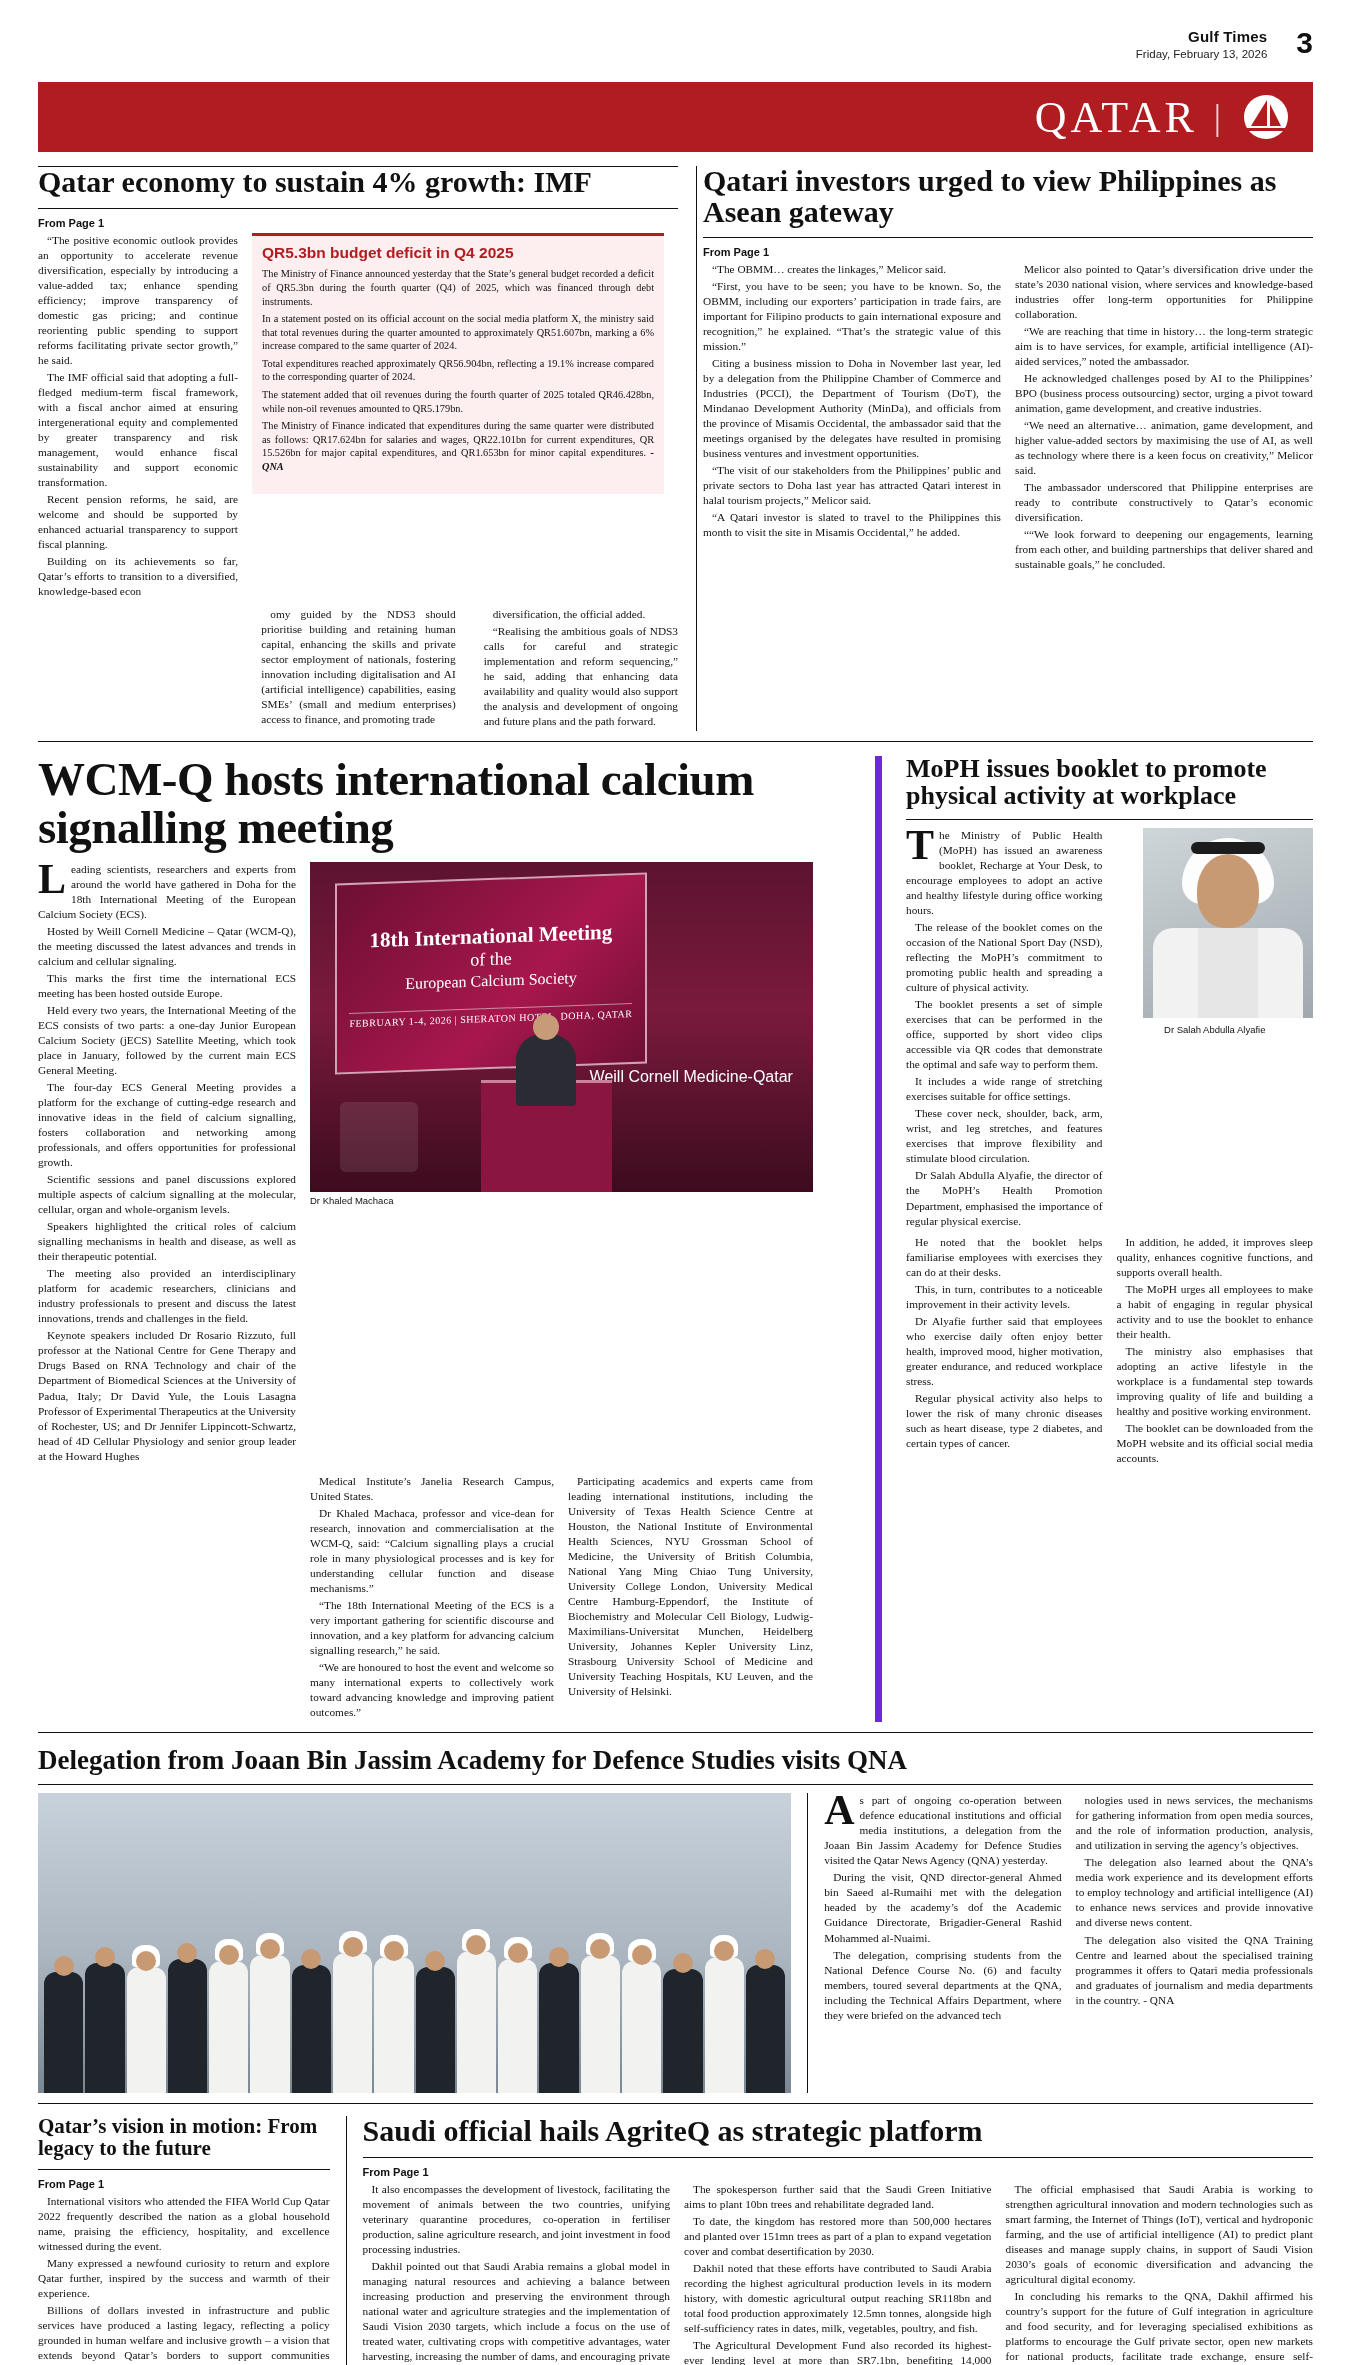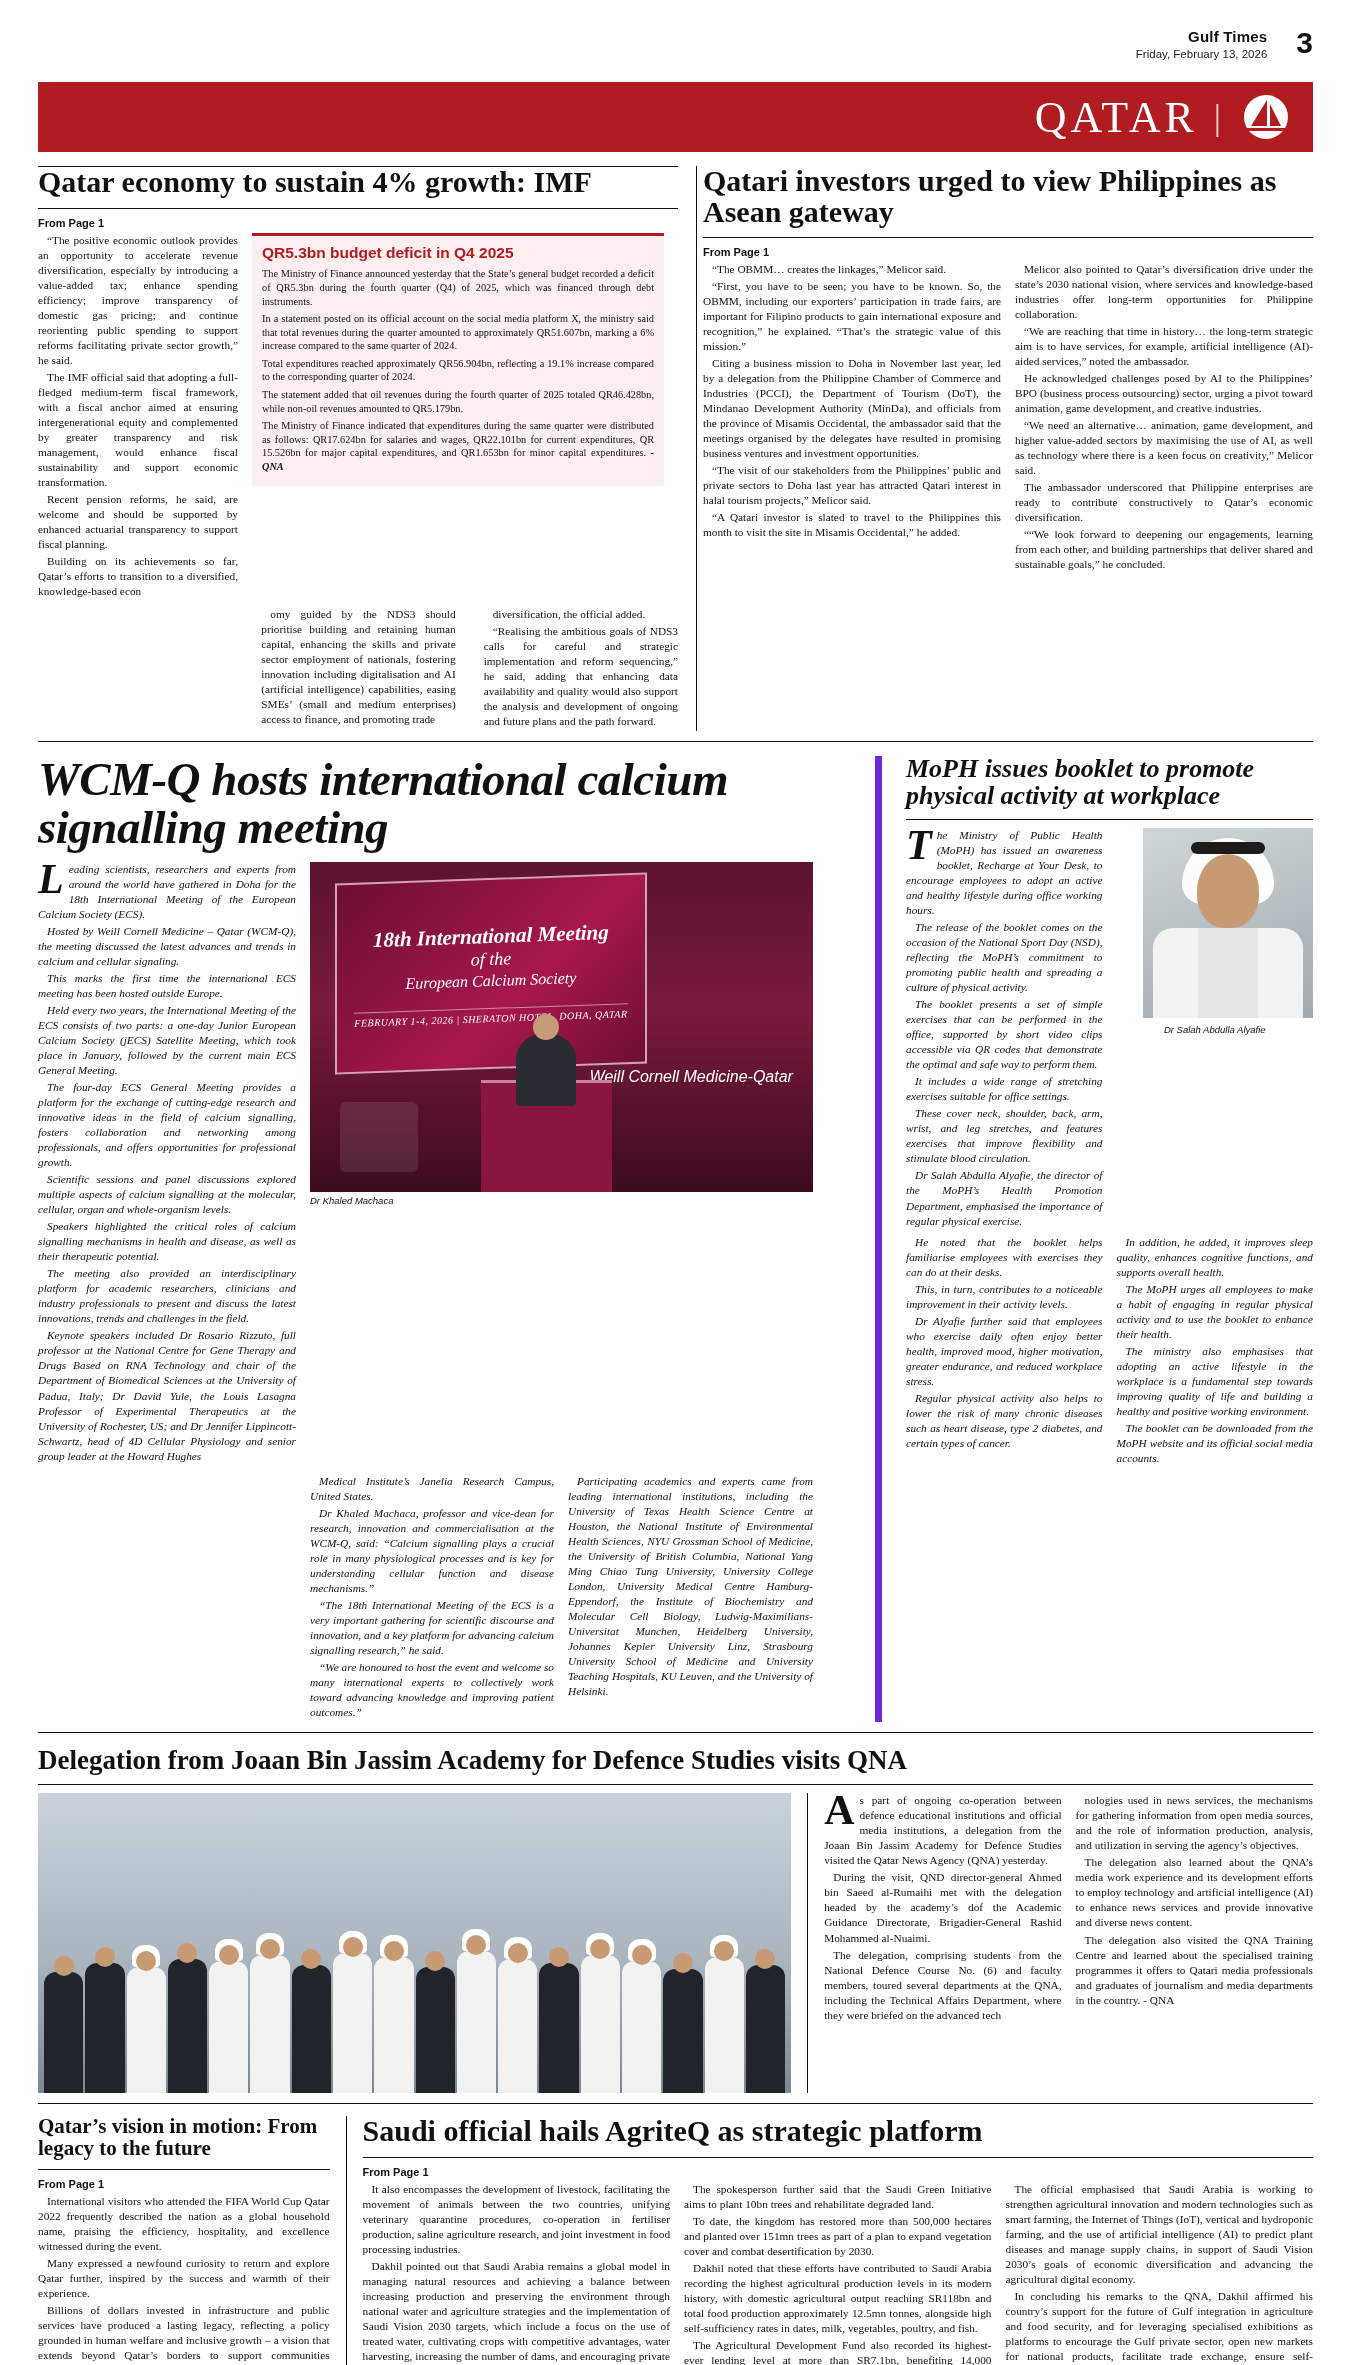--- a/index.html
+++ b/index.html
@@ -56,33 +56,33 @@
   .top-area { display:flex; gap:18px; margin-top:14px; }
   .top-left { width:640px; }
   .top-right { width:635px; border-left:1px solid #111; padding-left:6px; }
 
   .t1-head { font-size:30px; }
   .t2-head { font-size:30px; line-height:1.04; }
 
   .box {
     background:#fdeef0;
     border-top:3px solid #b01c20;
-    padding:8px 10px 8px 10px;
+    padding:8px 10px 16px 10px;
   }
   .box-title { font-family:"Liberation Sans", sans-serif; color:#b01c20; font-weight:bold; font-size:15.5px; line-height:1.15; margin-bottom:6px; }
   .box-text { font-size:10.3px; line-height:1.32; text-align:justify; }
   .box-text p { margin:0 0 4px 0; }
   .qna { font-weight:bold; font-style:italic; }
 
   .cols2 { display:flex; gap:14px; }
   .cols3 { display:flex; gap:14px; }
   .col { flex:1; }
 
   
-  .mid-area { display:flex; gap:16px; margin-top:14px;font-style:italic; }
+  .mid-area { display:flex; gap:16px; margin-top:14px; }
   .mid-left { width:775px; }
   .mid-right { width:520px; border-left:7px solid #6d28d9; padding-left:24px;margin-left:46px; }
 
   .big-head { font-size:47px; line-height:1.0; letter-spacing:-.5px; }
   .mid-head2 { font-size:26px; line-height:1.08; }
 
   .dropcap::first-letter {
     float:left; font-size:42px; line-height:34px; padding-right:5px; font-weight:bold;
   }
 

